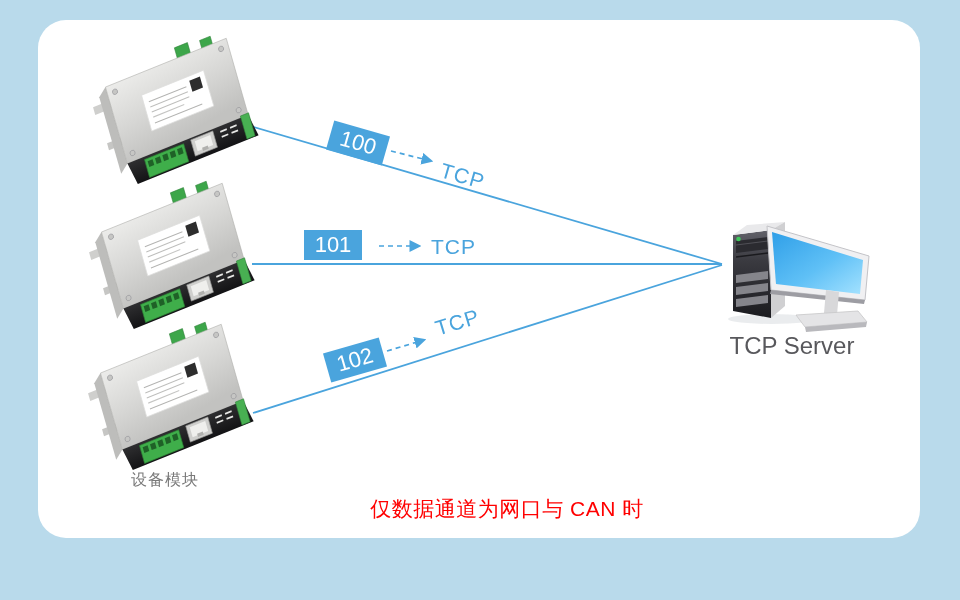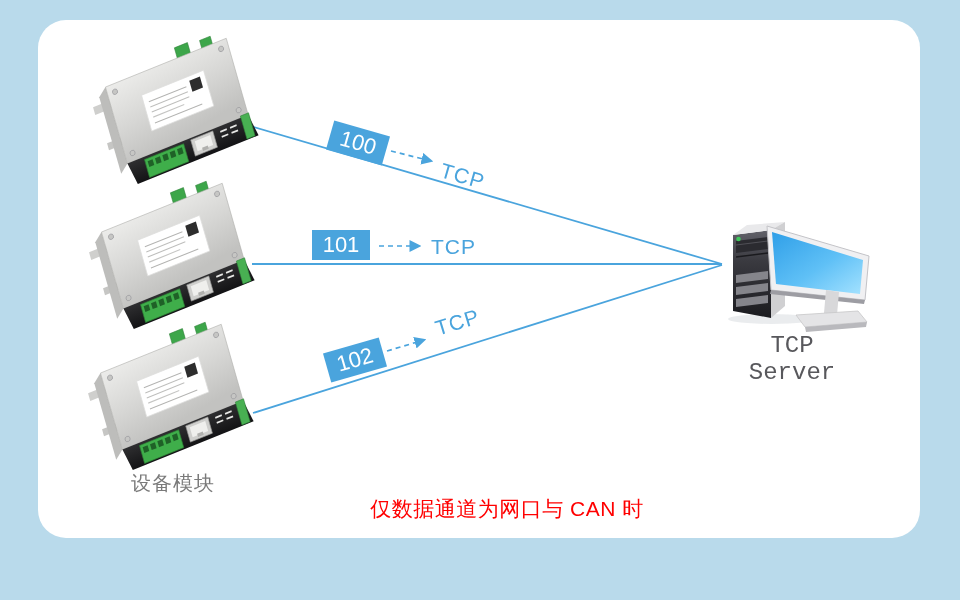--- a/index.html
+++ b/index.html
@@ -13,37 +13,37 @@
     position:absolute;left:38px;top:20px;width:882px;height:518px;
     background:var(--panel,#ffffff);border-radius:28px;
   }
   svg.overlay{position:absolute;left:0;top:0;width:960px;height:600px;pointer-events:none;}
   .badge{
     position:absolute;width:58px;height:30px;
     background:var(--accent,#4aa4dd);color:#ffffff;
     font-size:22px;line-height:30px;text-align:center;font-weight:400;
   }
   .badge.b1{left:329px;top:128px;transform:rotate(16deg);}
-  .badge.b2{left:312px;top:230px;}
+  .badge.b2{left:304px;top:230px;}
   .badge.b3{left:326px;top:345px;transform:rotate(-16deg);}
   .proto{
     position:absolute;color:var(--accent,#4aa4dd);
     font-size:21px;line-height:24px;letter-spacing:1px;
     transform-origin:left center;white-space:nowrap;
   }
   .proto.p1{left:441px;top:158px;transform:rotate(16deg);}
   .proto.p2{left:431px;top:235px;}
   .proto.p3{left:436px;top:317px;transform:rotate(-17deg);}
   .caption-devices{
     position:absolute;left:131px;top:470px;
-    font-size:20px;color:var(--caption-gray,#7a7a7a);letter-spacing:1px;
+    font-size:16px;color:var(--caption-gray,#7a7a7a);letter-spacing:1px;
   }
   .caption-server{
     position:absolute;left:722px;top:332px;width:140px;text-align:center;
-    font-size:24px;color:var(--server-gray,#58585c);font-family:Liberation Mono, monospace;
+    font-size:24px;color:var(--server-gray,#58585c);
   }
   .note{
     position:absolute;left:342px;top:495px;width:330px;text-align:center;
     font-size:21px;font-weight:400;color:var(--note-red,#ff0000);
     letter-spacing:0.5px;white-space:nowrap;
   }
 </style>
 </head>
 <body>
 

